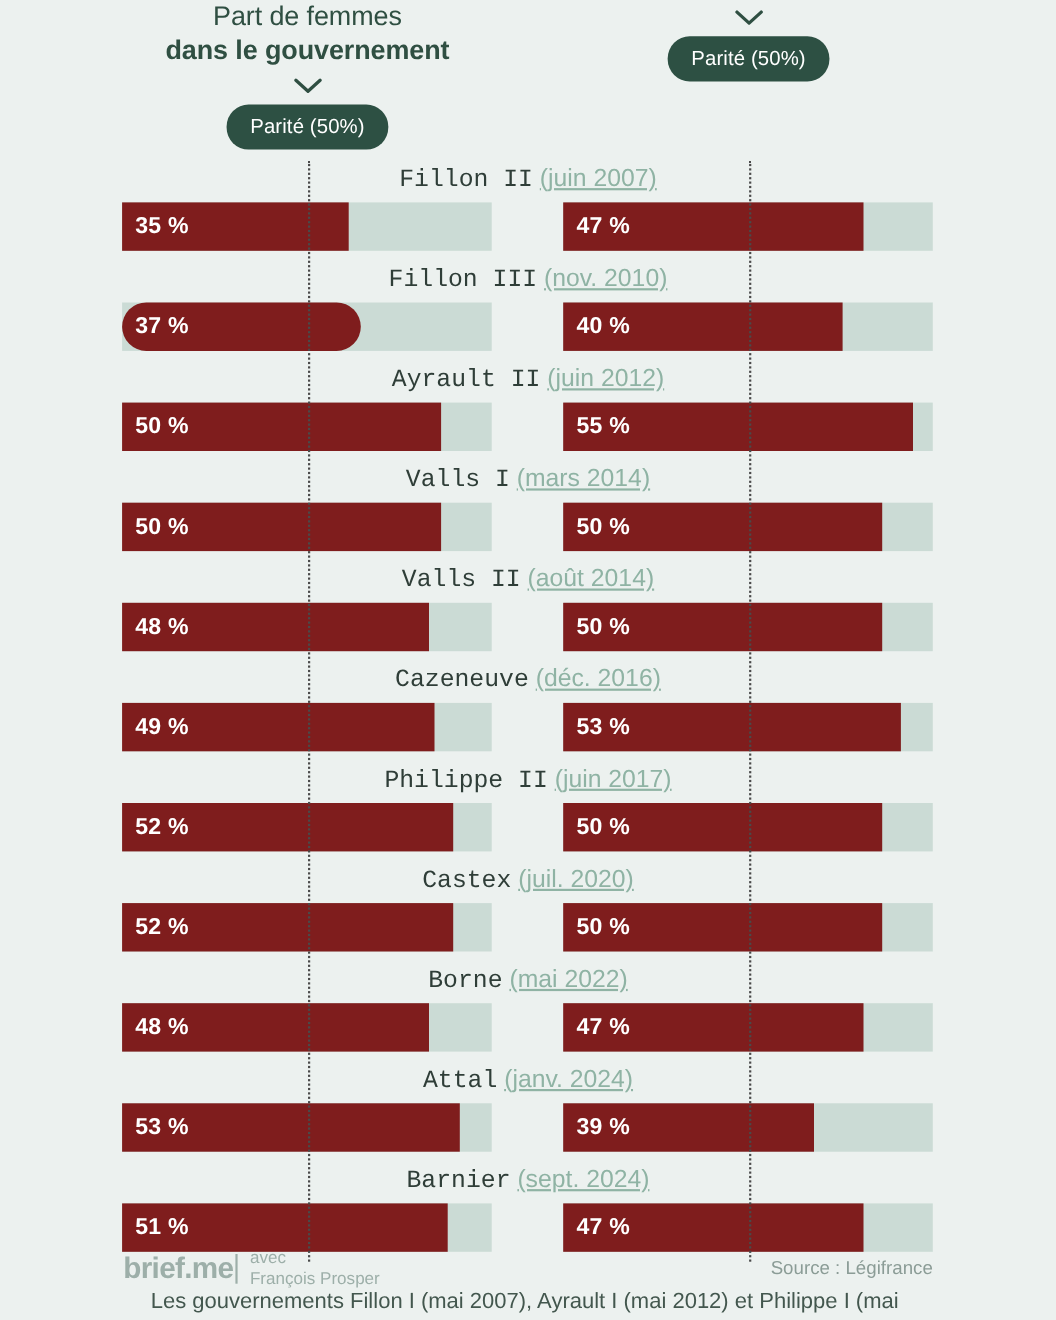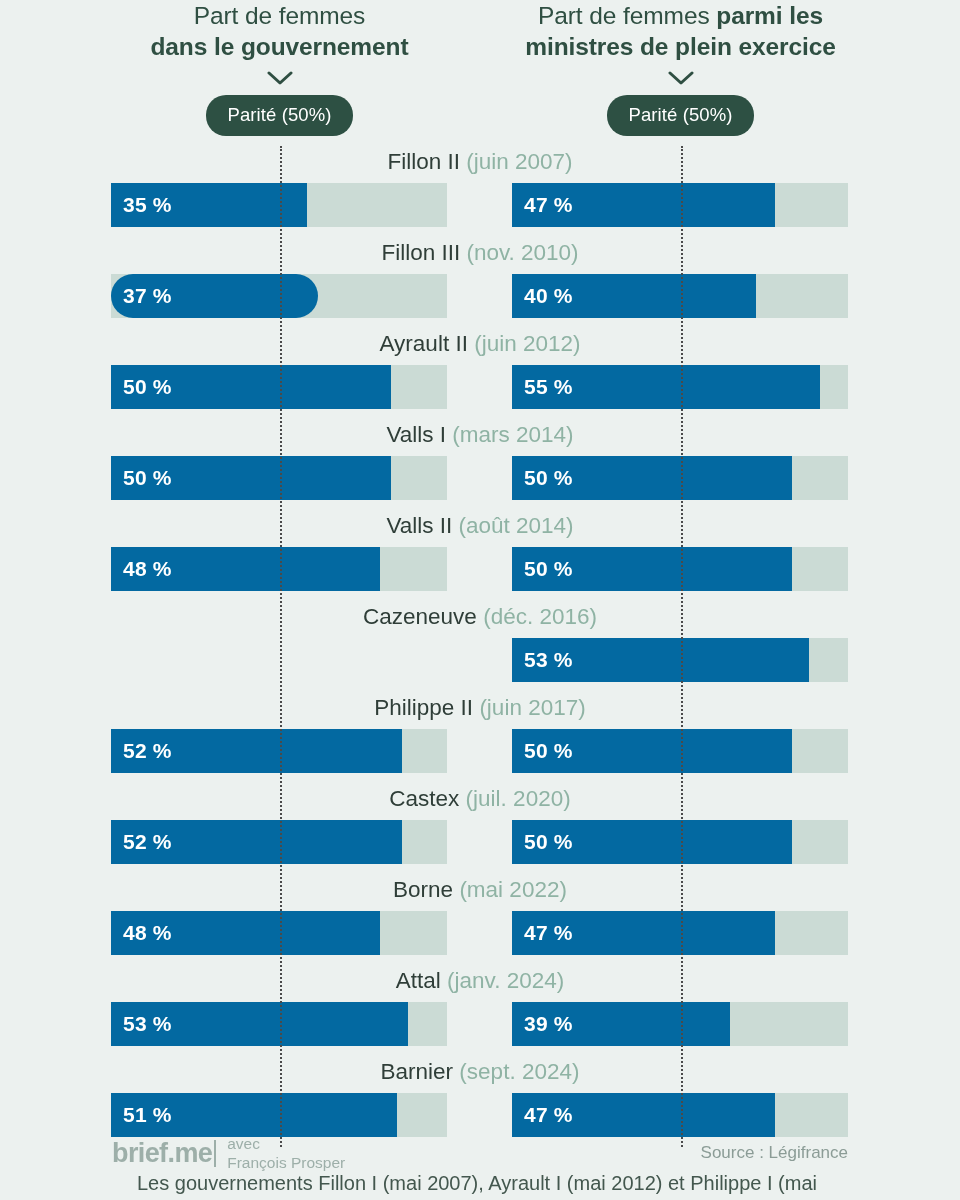--- a/index.html
+++ b/index.html
@@ -79,44 +79,45 @@
   }
   .row-label {
     text-align: center;
     font-size: 22.5px;
     line-height: 30px;
     padding-top: 1px;
     position: relative;
     z-index: 4;
     white-space: nowrap;
   }
-  .row-label .name { color: #2F3E38; }
-  .row-label .date { color: #8FB3A4; }
+  .row-label .name { color: #2F3E38; font-family: Liberation Mono, monospace; }
+  .row-label .date { color: #8FB3A4; text-decoration: underline; }
 
   .bars {
     position: relative;
     height: 44px;
     margin-top: 6px;
   }
   .track {
     position: absolute;
     top: 0;
     height: 44px;
     background: #CBDBD5;
   }
   .track.left  { left: 111px; width: 336px; }
   .track.right { left: 512px; width: 336px; }
 
   .fill {
     position: absolute;
     top: 0;
     left: 0;
     height: 44px;
-    background: #0369a1;
+    background: #7f1d1d;
     z-index: 2;
+    padding-left: 10px;
   }
   .fill-label {
     position: absolute;
     left: 12px;
     top: 0;
     height: 44px;
     display: flex;
     align-items: center;
     color: #FFFFFF;
     font-size: 21px;
@@ -180,24 +181,20 @@
       <span>Part de femmes</span><br>
       <span class="b">dans le gouvernement</span>
     </div>
     <svg class="chev" viewBox="0 0 26 14">
       <path d="M2 2 L13 12 L24 2" fill="none" stroke="#2F4F42" stroke-width="3" stroke-linecap="round" stroke-linejoin="round"></path>
     </svg>
     <div class="pill">Parité (50%)</div>
   </div>
 
   <div class="head-col right">
-    <div class="head-title">
-      <span>Part de femmes </span><span class="b">parmi les</span><br>
-      <span class="b">ministres de plein exercice</span>
-    </div>
     <svg class="chev" viewBox="0 0 26 14">
       <path d="M2 2 L13 12 L24 2" fill="none" stroke="#2F4F42" stroke-width="3" stroke-linecap="round" stroke-linejoin="round"></path>
     </svg>
     <div class="pill">Parité (50%)</div>
   </div>
 
 </div>
 
 <div class="chart" id="chart">
   <div class="parity-line left" style="height: 1001px;"></div>
@@ -273,20 +270,25 @@
         <div class="track right">
           <div class="fill" style="width: 280px;">
             <div class="fill-label">50 %</div>
           </div>
         </div>
       </div>
     </div>
     <div class="row">
       <div class="row-label"><span class="name">Cazeneuve</span> <span class="date">(déc. 2016)</span></div>
       <div class="bars">
+        <div class="track left">
+          <div class="fill" style="width: 274.4px;">
+            <div class="fill-label">49 %</div>
+          </div>
+        </div>
         <div class="track right">
           <div class="fill" style="width: 296.8px;">
             <div class="fill-label">53 %</div>
           </div>
         </div>
       </div>
     </div>
     <div class="row">
       <div class="row-label"><span class="name">Philippe II</span> <span class="date">(juin 2017)</span></div>
       <div class="bars">

